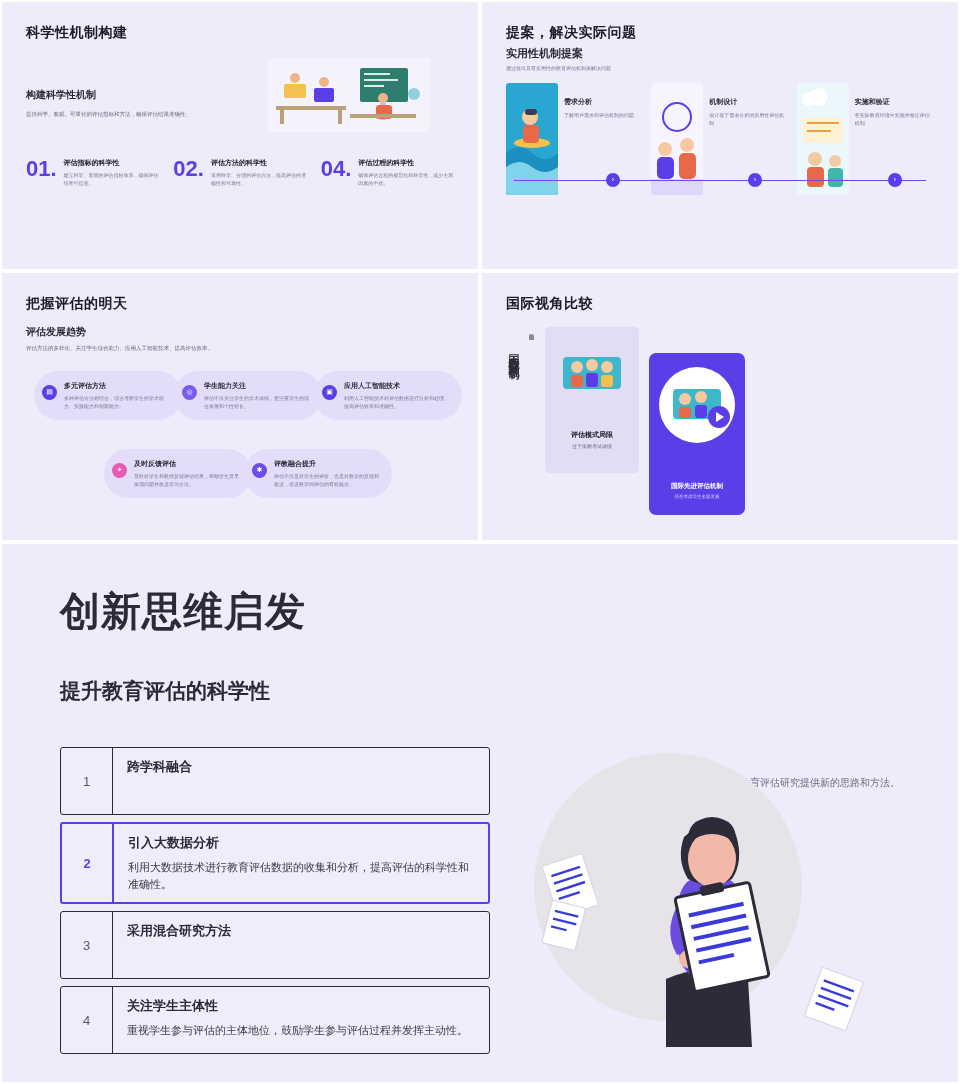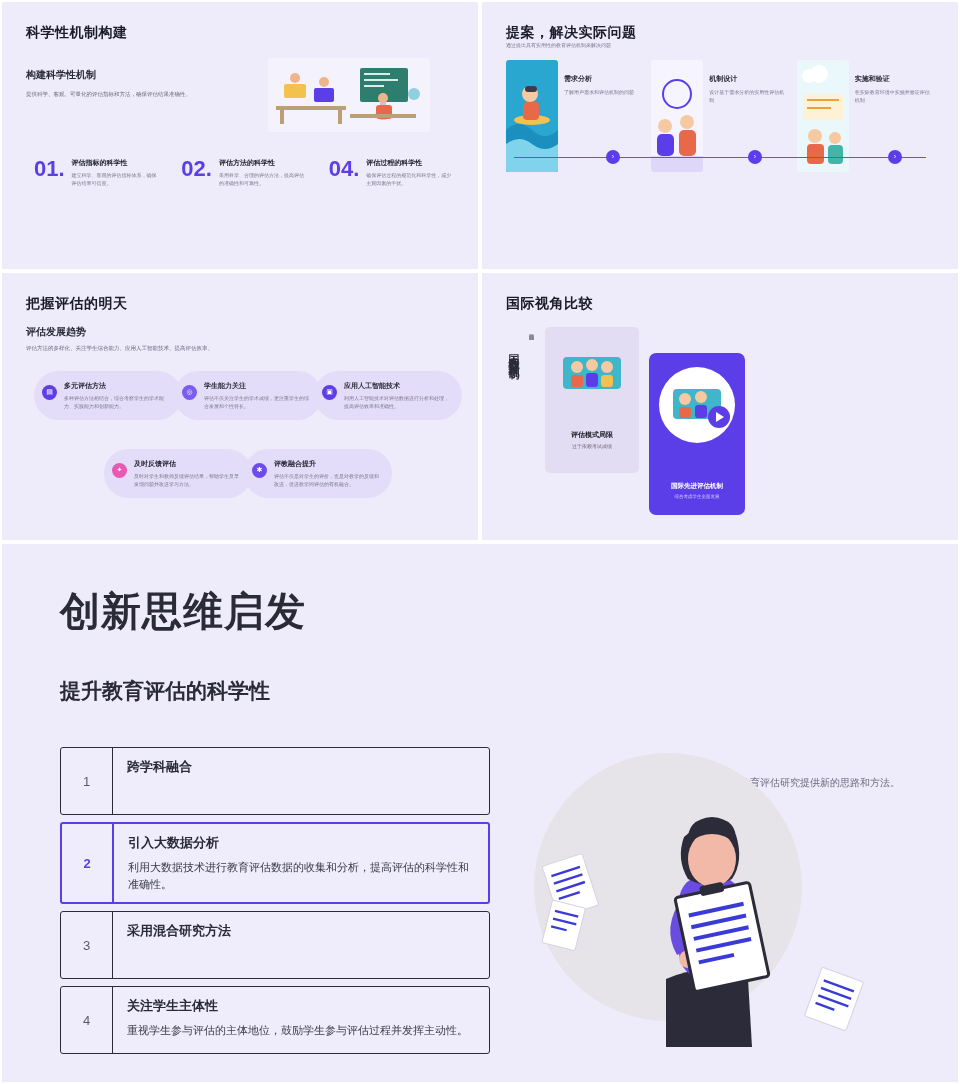--- a/index.html
+++ b/index.html
@@ -36,31 +36,31 @@
   .tiny2 {
     font-size: 5px;
     color: #7a7a8c;
     line-height: 1.65;
   }
 
   
   .s1-head { margin-bottom: 16px; }
   .s1-body { display: flex; gap: 12px; align-items: flex-start; }
   .s1-left { width: 230px; padding-top: 10px; }
-  .s1-left h3 { font-size: 10px; font-weight: bold; margin-bottom: 8px; }
+  .s1-left h3 { font-size: 10px; font-weight: bold; margin-bottom: 8px; margin-top: 20px; }
   .s1-illus {
     width: 162px; height: 74px;
     background: #f3f1fd;
     border-radius: 3px;
     position: relative;
     overflow: hidden;
     flex: none;
   }
   .s1-nums { display: flex; gap: 14px; margin-top: 26px; }
-  .s1-num { width: 140px; display: flex; gap: 7px; margin-left: 8px; }
+  .s1-num { width: 140px; display: flex; gap: 7px; }
   .num-big {
     font-size: 22px; font-weight: bold; color: #5b3ee8; line-height: 1;
     flex: none;
   }
   .num-txt h4 { font-size: 7px; font-weight: bold; margin-bottom: 3px; color: #1c1c28; }
 
   
   .s2-sub { font-size: 11px; font-weight: bold; margin: 4px 0 4px; }
   .s2-desc { font-size: 5px; color: #7a7a8c; margin-bottom: 12px; }
   .s2-cards { display: flex; align-items: flex-start; gap: 8px; position: relative; }
@@ -213,20 +213,21 @@
           <div class="num-txt">
             <h4>评估过程的科学性</h4>
             <div class="tiny2">确保评估过程的规范化和科学性，减少主观因素的干扰。</div>
           </div>
         </div>
       </div>
     </div>
 
     <div class="slide s-half">
       <div class="slide-title">提案，解决实际问题</div>
+      <div class="s2-sub">实用性机制提案</div>
       <div class="s2-desc">通过提出具有实用性的教育评估机制来解决问题</div>
 
       <div class="s2-cards">
         <div class="s2-card">
           <div class="s2-img">
             <svg width="52" height="112" viewBox="0 0 52 112">
               <rect width="52" height="112" fill="#2aa7d0"></rect>
               <path d="M0 70 Q13 58 26 70 T52 70 L52 112 L0 112 Z" fill="#1a8fc0"></path>
               <path d="M0 84 Q13 74 26 84 T52 84 L52 112 L0 112 Z" fill="#7fd3ea"></path>
               <ellipse cx="26" cy="60" rx="18" ry="5" fill="#f3c14e"></ellipse>

